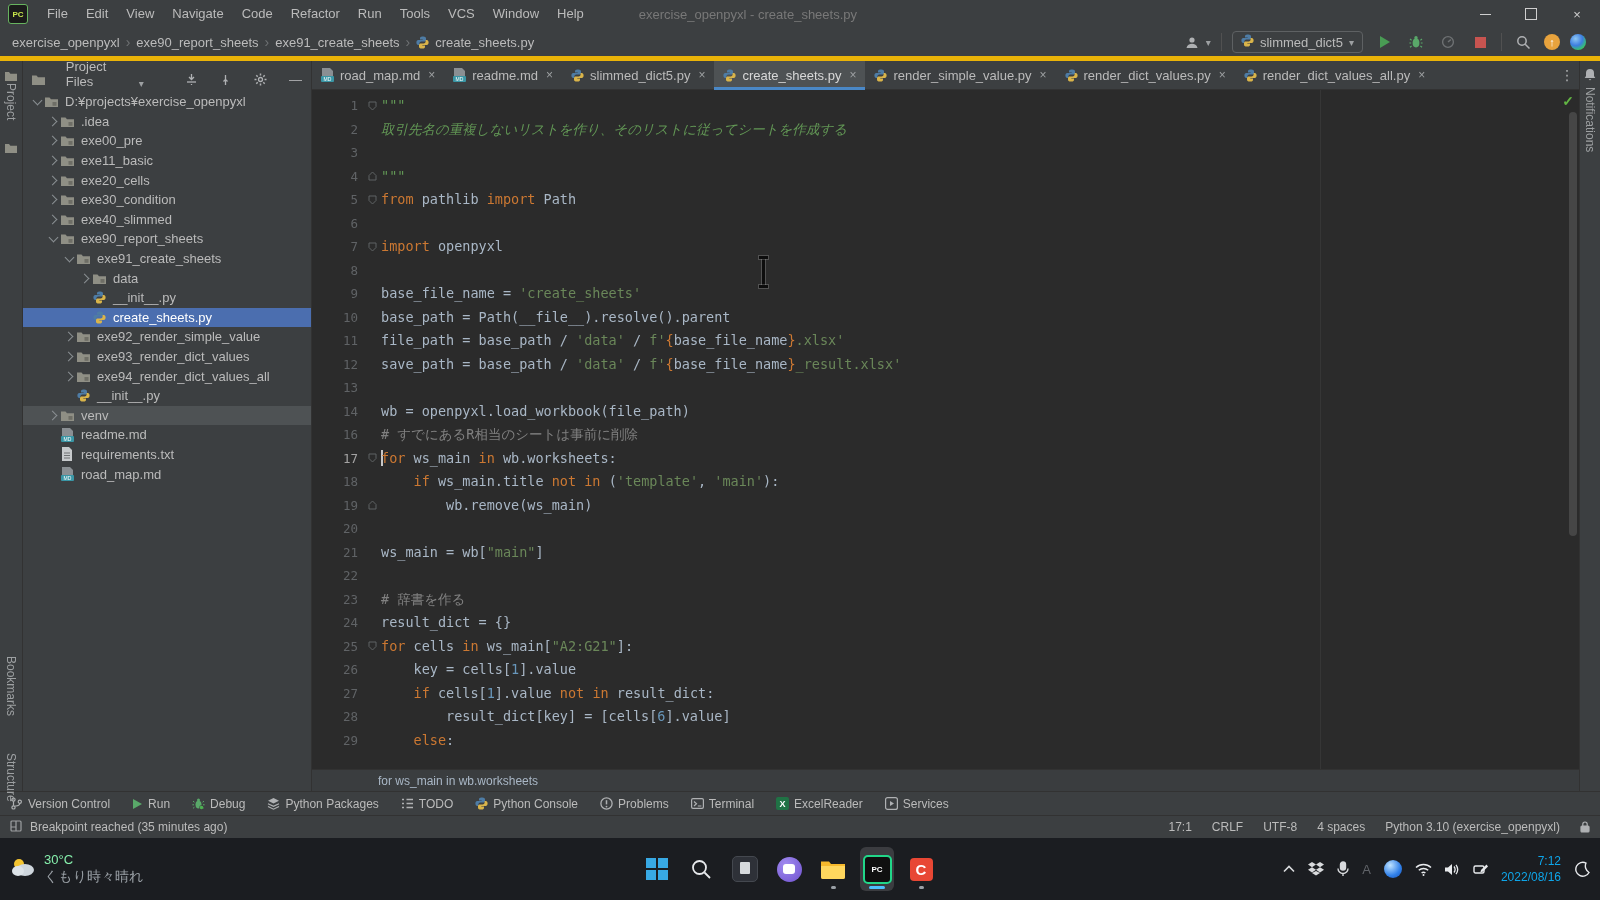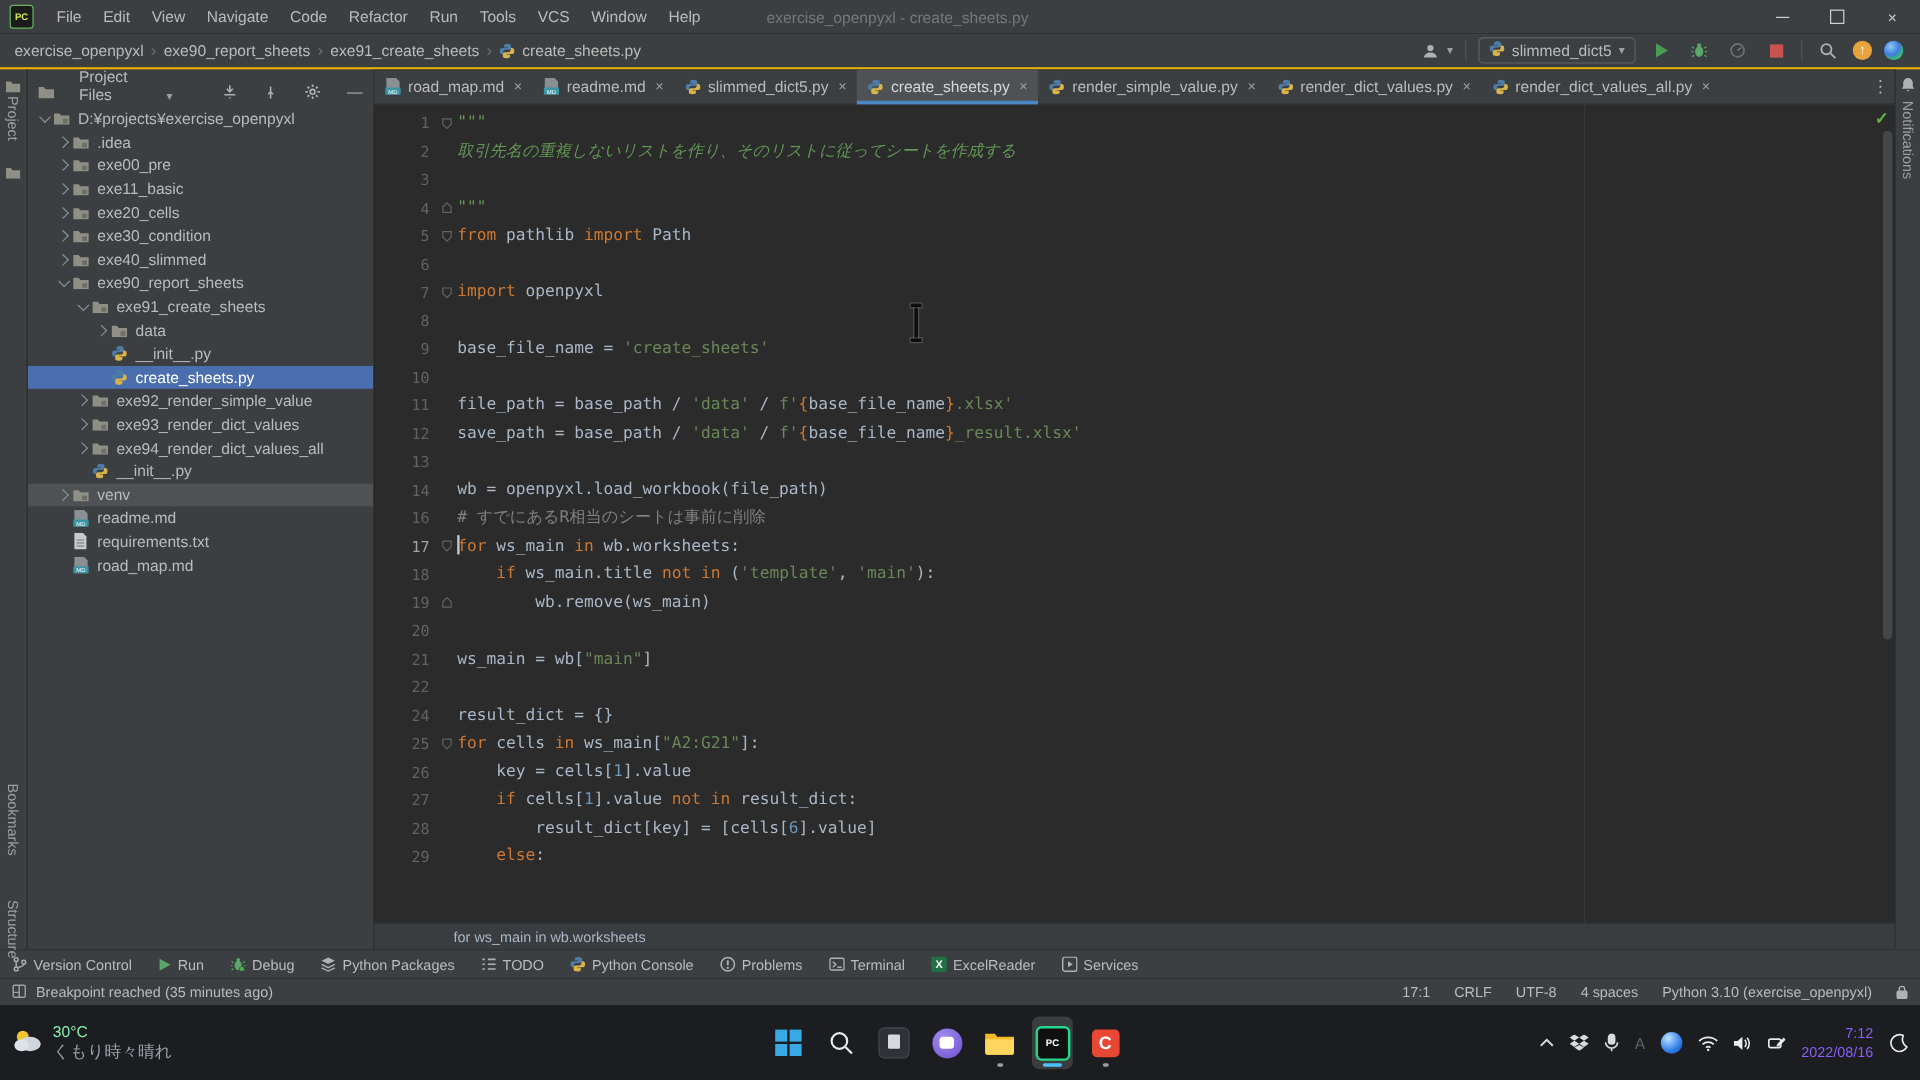--- a/index.html
+++ b/index.html
@@ -10,21 +10,21 @@
   .pclogo{width:18px;height:18px;margin:0 10px 0 8px;background:#1b1b1b;border-radius:3px;
           display:flex;align-items:center;justify-content:center;font-size:8px;font-weight:bold;
           color:#c8e64c;border:1px solid #67b35f;flex:none;}
   .menu-item{padding:0 9px;font-size:13px;color:#BBBBBB;line-height:28px;}
   .win-title{margin-left:46px;font-size:13px;color:#787878;}
   .wbtns{margin-left:auto;display:flex;align-items:center;height:100%;}
   .wbtn{width:46px;height:100%;display:flex;align-items:center;justify-content:center;color:#cfcfcf;font-size:13px;}
   .minbar{width:11px;height:1px;background:#cfcfcf;}
   .maxbox{width:10px;height:10px;border:1px solid #cfcfcf;}
   
-  .navbar{height:28px;background:#3C3F41;border-bottom:2px solid #eab308;display:flex;align-items:center;flex:none;}
+  .navbar{height:28px;background:#3C3F41;border-bottom:5px solid #eab308;display:flex;align-items:center;flex:none;}
   .crumbs{display:flex;align-items:center;padding-left:12px;font-size:13px;gap:6px;}
   .crumb{color:#BBBBBB;}
   .crumb-sep{color:#6e7173;font-size:14px;}
   .crumb-ico{display:flex;align-items:center;}
   .runzone{margin-left:auto;display:flex;align-items:center;gap:10px;padding-right:14px;}
   .userbox{display:flex;align-items:center;gap:3px;}
   .vsep{width:1px;height:18px;background:#515151;}
   .runconf{display:flex;align-items:center;gap:6px;border:1px solid #5e6163;border-radius:4px;
            padding:2px 8px;font-size:13px;color:#BBBBBB;}
   .caret-dn{font-size:10px;color:#9da0a2;}
@@ -101,21 +101,21 @@
   .darkapp::after{content:"";display:block;width:10px;height:12px;margin:5px auto;background:#d7dadd;border-radius:1px;}
   .chatapp{width:25px;height:25px;border-radius:50%;background:radial-gradient(circle at 35% 30%,#a18bf0,#6f51cf);display:flex;align-items:center;justify-content:center;}
   .chatapp div{width:12px;height:10px;background:#fff;border-radius:3px;}
   .pcicon{width:25px;height:25px;border-radius:5px;background:#101010;border:2px solid #21d789;color:#fff;
           font-size:8px;font-weight:bold;display:flex;align-items:center;justify-content:center;}
   .clibor{width:23px;height:23px;border-radius:4px;background:#E84734;color:#fff;font-weight:bold;font-size:15px;
           display:flex;align-items:center;justify-content:center;}
   .tray{position:absolute;right:10px;top:0;bottom:0;display:flex;align-items:center;gap:13px;}
   .trayico{color:#d8dadd;display:flex;align-items:center;justify-content:center;}
   .ime{font-size:13px;color:#8d9197;opacity:.6;}
-  .timeblk{text-align:right;font-size:12px;color:#8b5cf6;line-height:1.35;}
+  .timeblk{text-align:right;font-size:12px;color:#0ea5e9;line-height:1.35;}
   .sphere2{width:18px;height:18px;border-radius:50%;background:radial-gradient(circle at 35% 30%,#bfe3ff,#2f7fe8 60%,#1a4fae);}
 </style>
 </head>
 <body>
 
 <div class="app">
 
   <div class="titlebar">
     <div class="pclogo">PC</div>
     <div id="menubar" style="display:flex;">
@@ -635,20 +635,21 @@
             <pre class="src"></pre>
           </div>
           <div class="cl">
             <span class="gut">9</span>
             <span class="foldc"></span>
             <pre class="src"><span class="txt">base_file_name = </span><span class="str">'create_sheets'</span></pre>
           </div>
           <div class="cl">
             <span class="gut">10</span>
             <span class="foldc"></span>
+            <pre class="src"><span class="txt">base_path = Path(__file__).resolve().parent</span></pre>
           </div>
           <div class="cl">
             <span class="gut">11</span>
             <span class="foldc"></span>
             <pre class="src"><span class="txt">file_path = base_path / </span><span class="str">'data'</span><span class="txt"> / </span><span class="str">f'</span><span class="brace">{</span><span class="txt">base_file_name</span><span class="brace">}</span><span class="str">.xlsx'</span></pre>
           </div>
           <div class="cl">
             <span class="gut">12</span>
             <span class="foldc"></span>
             <pre class="src"><span class="txt">save_path = base_path / </span><span class="str">'data'</span><span class="txt"> / </span><span class="str">f'</span><span class="brace">{</span><span class="txt">base_file_name</span><span class="brace">}</span><span class="str">_result.xlsx'</span></pre>
@@ -698,20 +699,25 @@
           </div>
           <div class="cl">
             <span class="gut">21</span>
             <span class="foldc"></span>
             <pre class="src"><span class="txt">ws_main = wb[</span><span class="str">"main"</span><span class="txt">]</span></pre>
           </div>
           <div class="cl">
             <span class="gut">22</span>
             <span class="foldc"></span>
             <pre class="src"></pre>
+          </div>
+          <div class="cl">
+            <span class="gut">23</span>
+            <span class="foldc"></span>
+            <pre class="src"><span class="com"># 辞書を作る</span></pre>
           </div>
           <div class="cl">
             <span class="gut">24</span>
             <span class="foldc"></span>
             <pre class="src"><span class="txt">result_dict = {}</span></pre>
           </div>
           <div class="cl">
             <span class="gut">25</span>
             <span class="foldc">
               <svg width="9" height="10">

